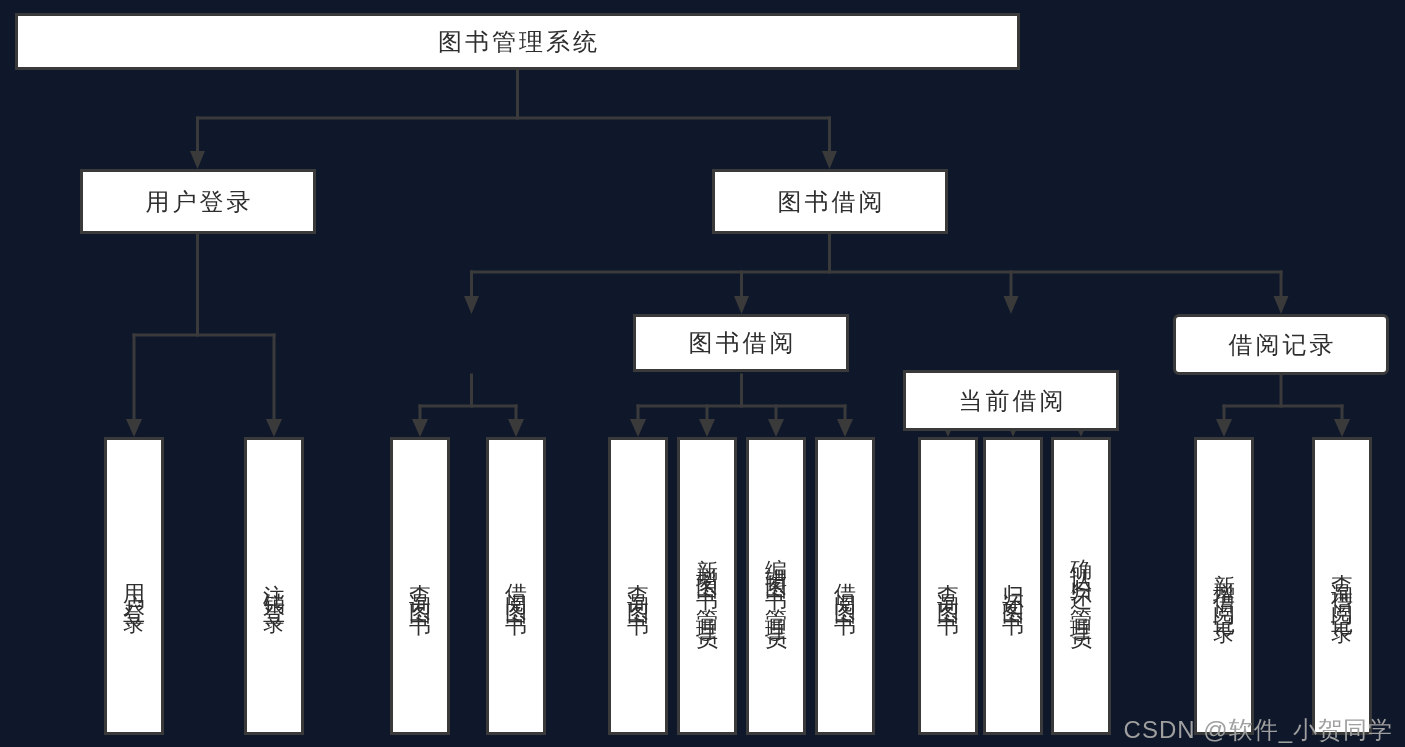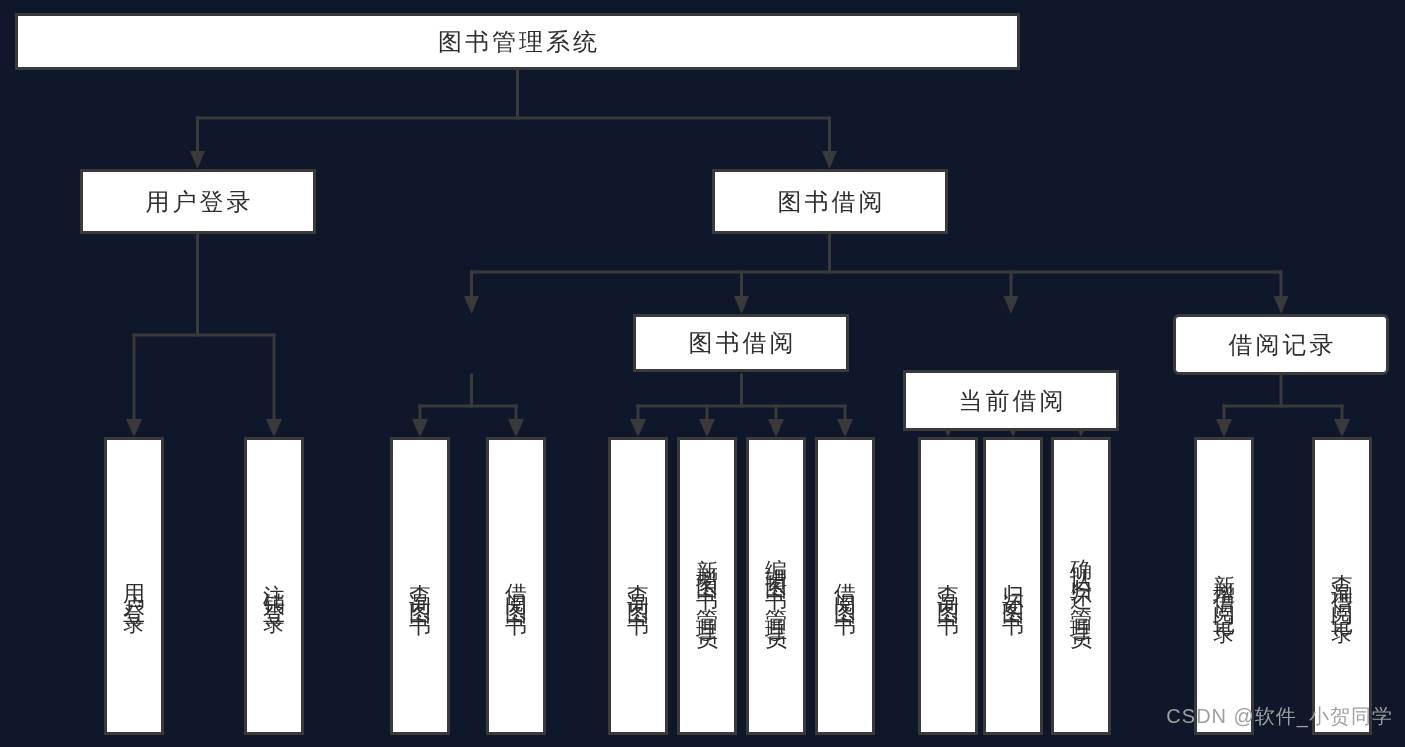--- a/index.html
+++ b/index.html
@@ -66,22 +66,22 @@
   .l-bb-edit     { left: 746px; }
   .l-bb-borrow   { left: 815px; }
   .l-cb-query    { left: 918px; }
   .l-cb-return   { left: 983px; }
   .l-cb-confirm  { left: 1051px; }
   .l-br-add      { left: 1194px; }
   .l-br-query    { left: 1312px; }
   #watermark {
     position: absolute;
     right: 12px;
-    bottom: 17px;
-    font-size: 20px;
+    bottom: 1px;
+    font-size: 24px;
     color: #9f9f9f;
     letter-spacing: 1px;
     z-index: 3;
     white-space: nowrap;
     text-align: right;
   }
 </style>
 </head>
 <body>
 

